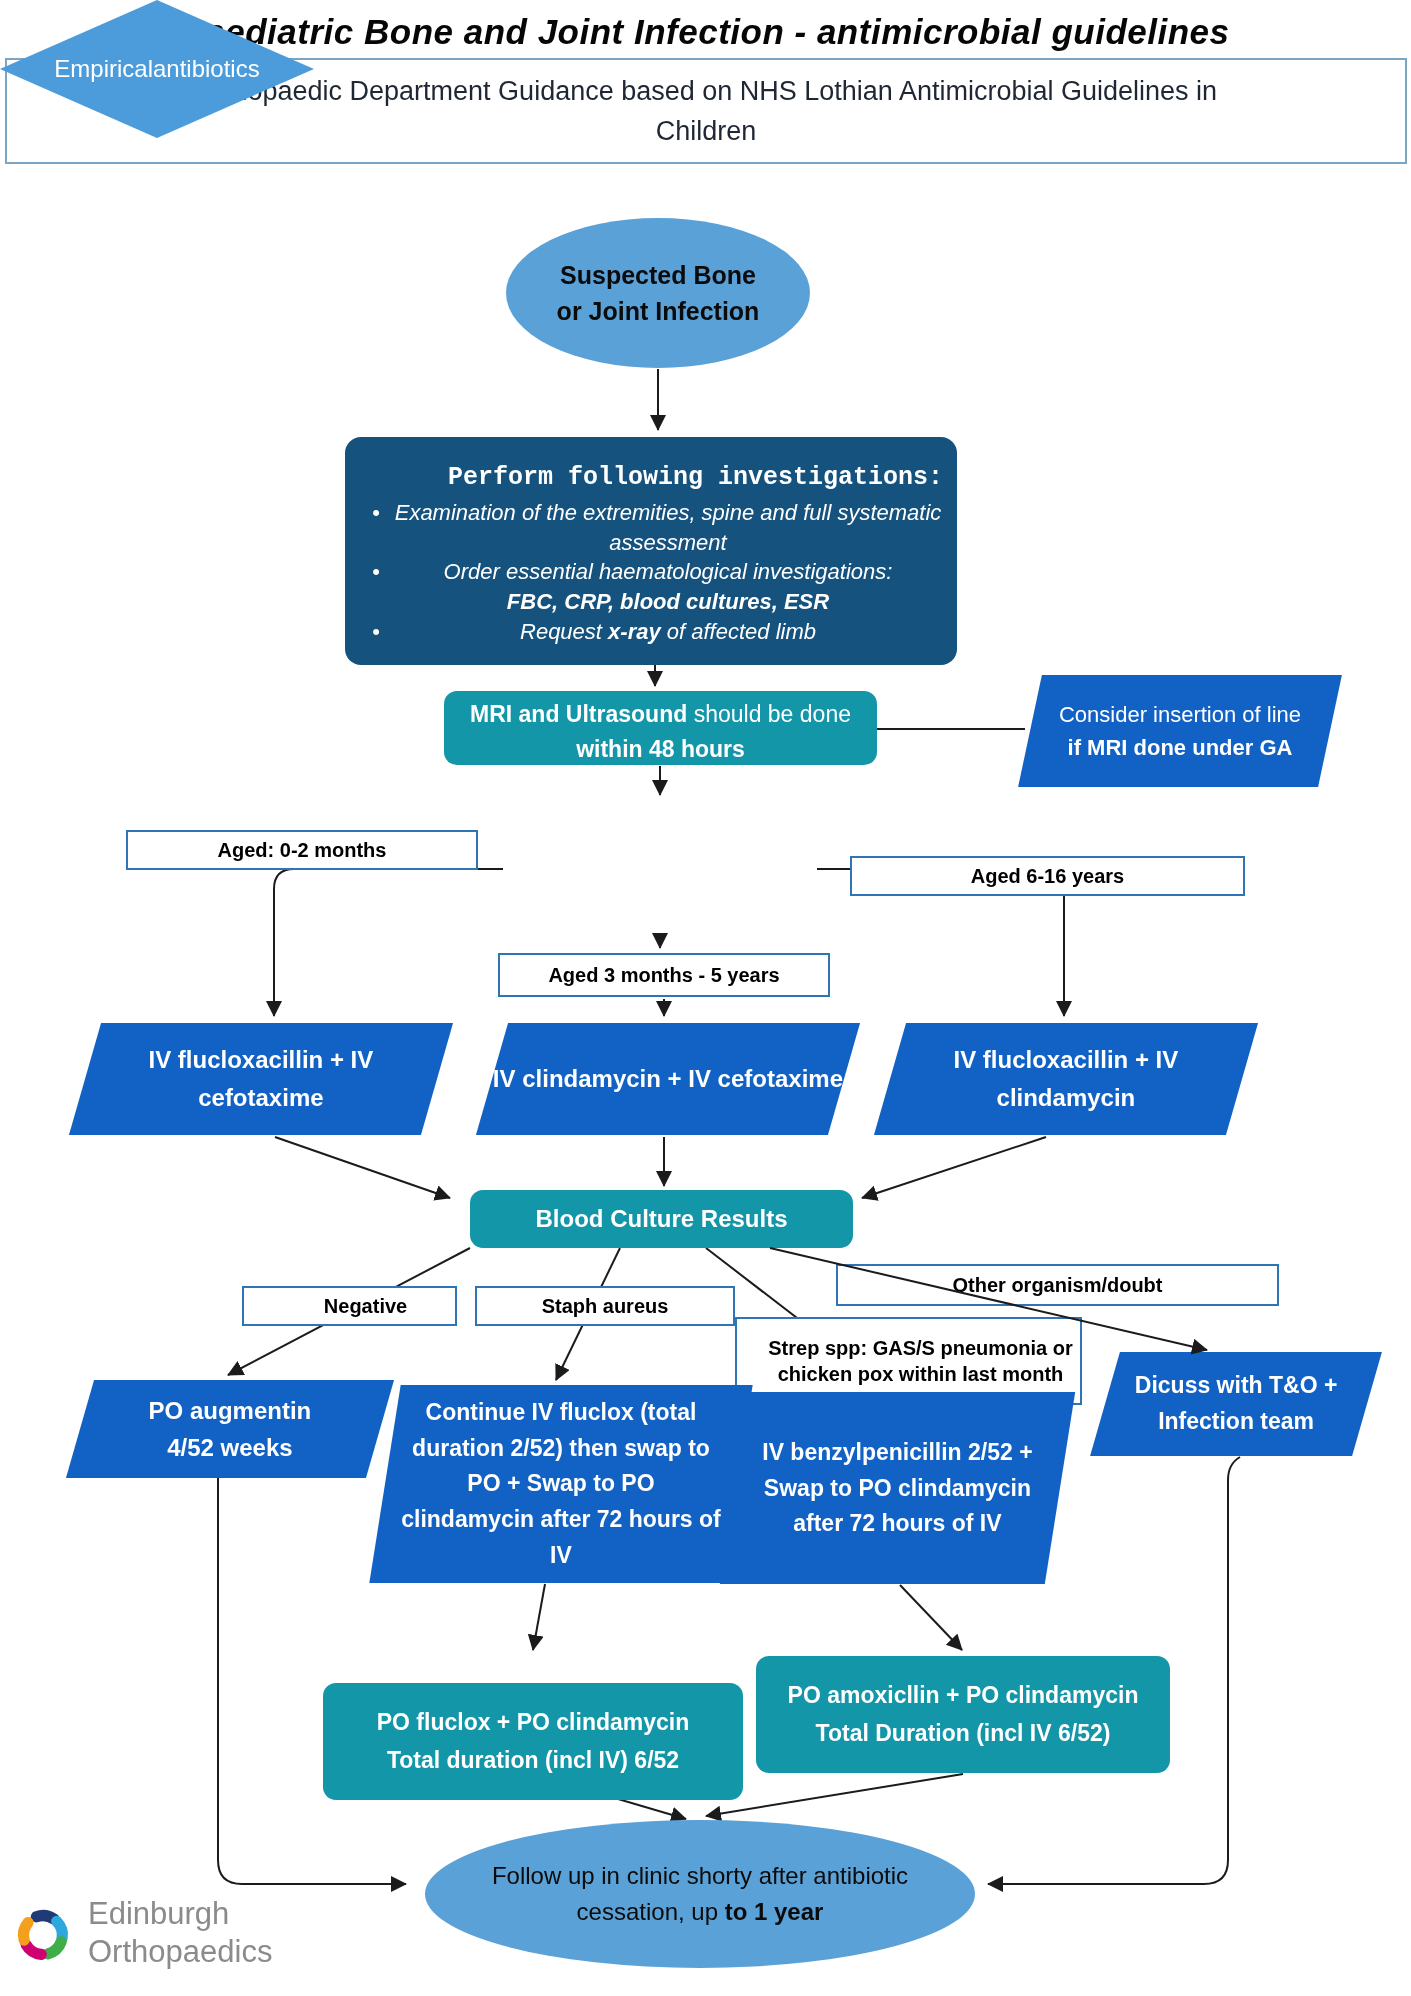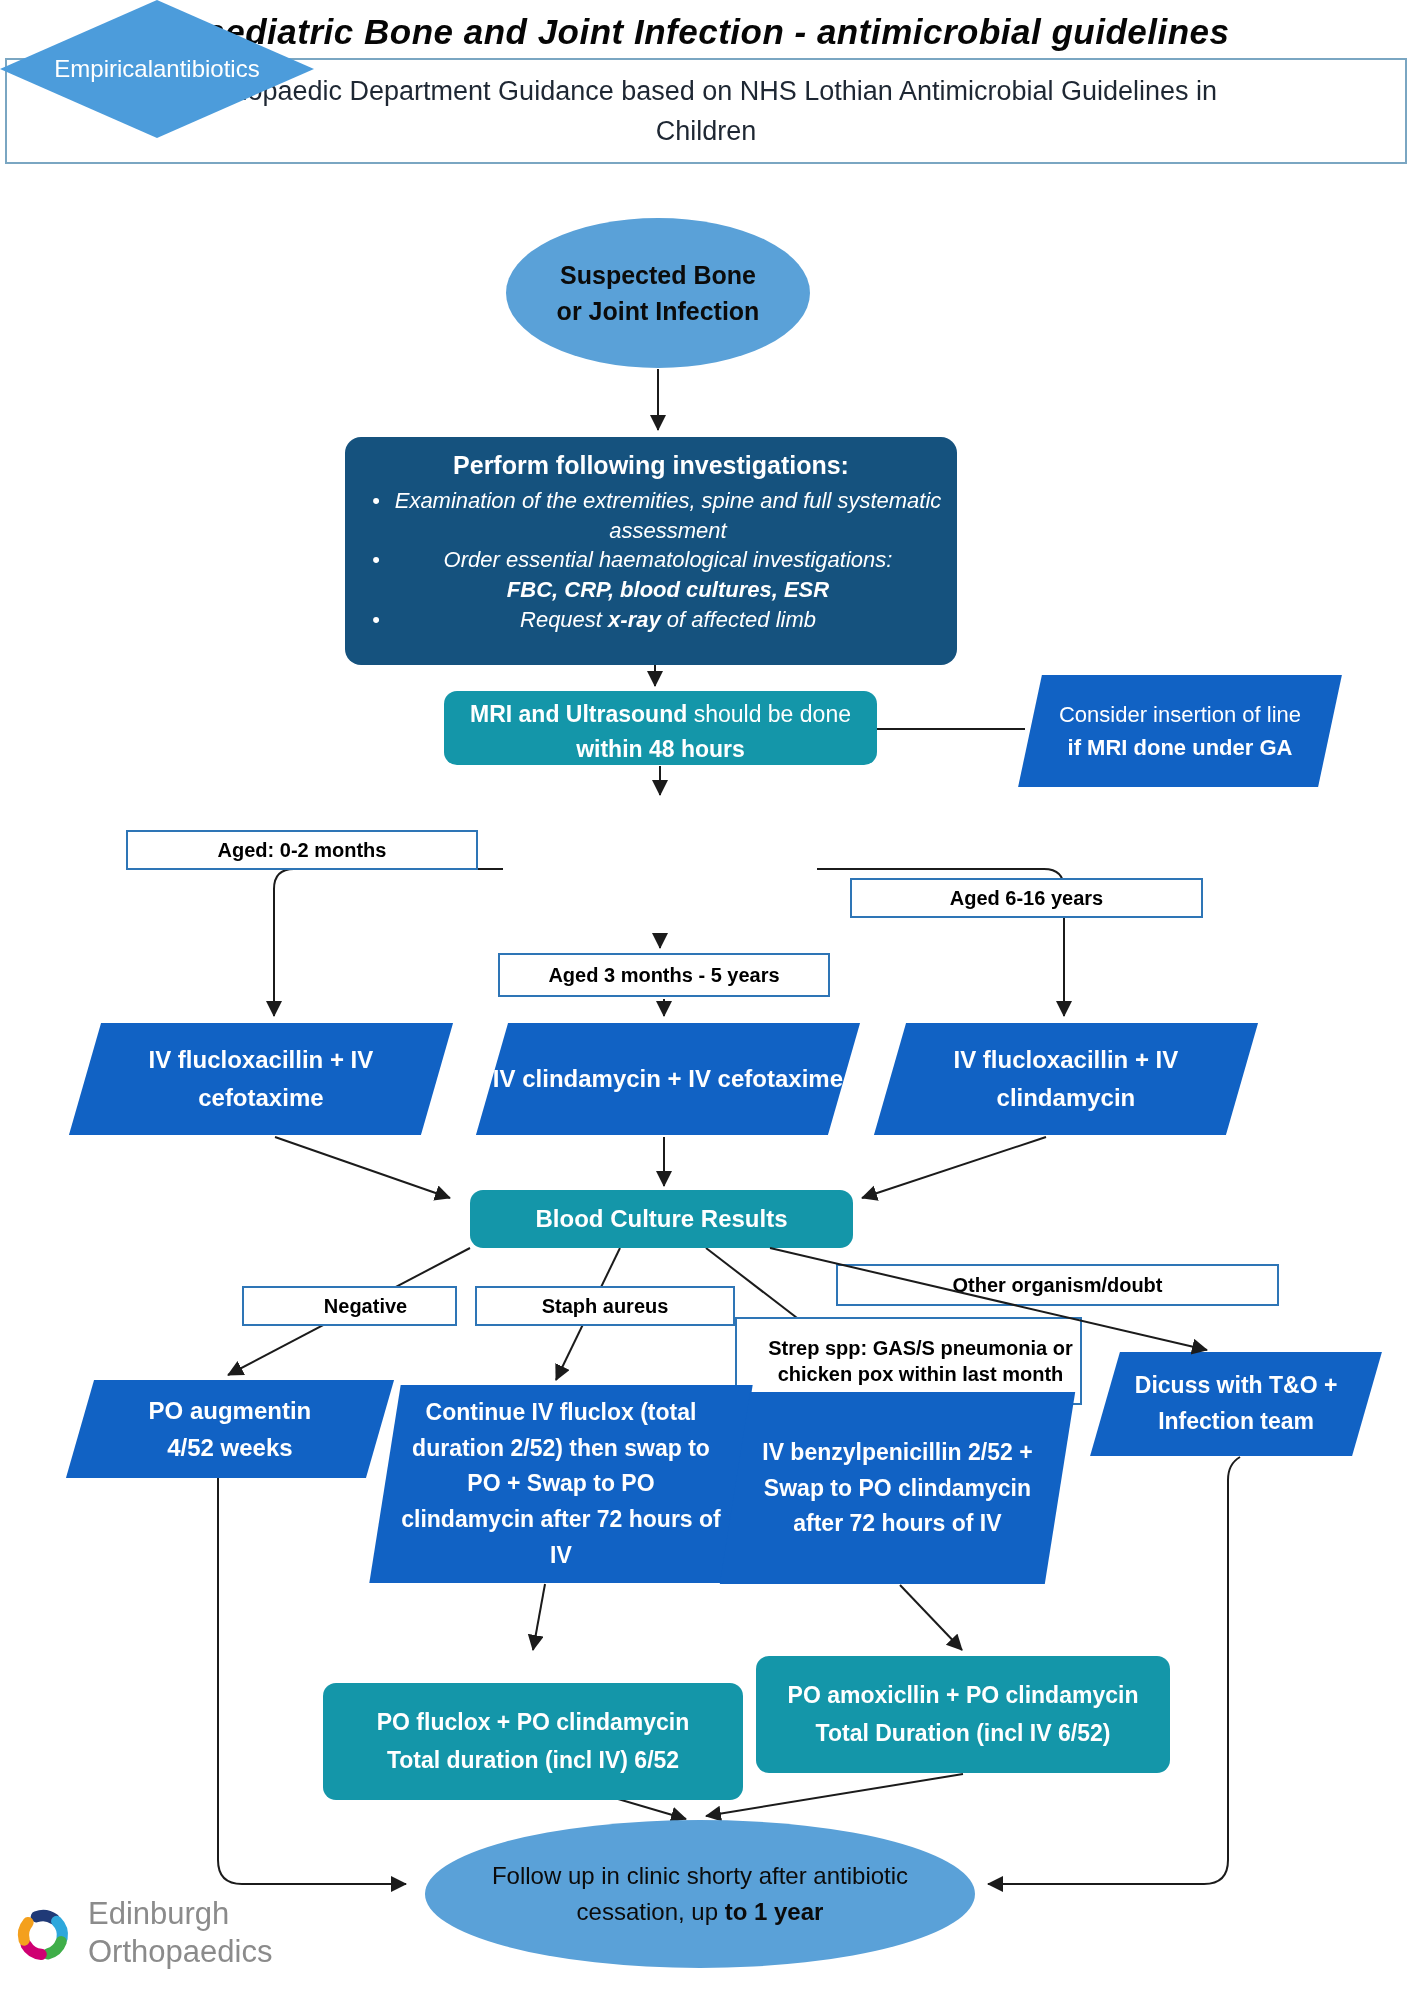--- a/index.html
+++ b/index.html
@@ -12,21 +12,21 @@
   .subtitle-box .txt{font-size:27px;color:#1e2733;line-height:1.5;max-width:1050px;}
   svg.lines{position:absolute;left:0;top:0;width:1411px;height:1996px;pointer-events:none;}
   .ellipse{position:absolute;border-radius:50%;background:#5aa1d8;display:flex;flex-direction:column;
            align-items:center;justify-content:center;text-align:center;color:#0b0b0b;}
   .ellipse .ln{display:block;}
   #start-ellipse{left:506px;top:218px;width:304px;height:150px;font-weight:bold;font-size:25px;line-height:1.45;}
   #followup-ellipse{left:425px;top:1820px;width:550px;height:148px;font-size:24px;line-height:1.5;}
   #followup-ellipse .wrap{max-width:430px;}
   .navy-box{position:absolute;left:345px;top:437px;width:612px;height:228px;background:#15527e;border-radius:16px;
             color:#fff;padding:10px 14px;box-sizing:border-box;}
-  .navy-box h2{margin:4px 0 6px 0;text-align:center;font-size:25px;font-weight:bold;}
+  .navy-box h2{margin:16px 0 6px 0;text-align:right;font-size:25px;font-weight:bold;font-family:Liberation Mono, monospace;}
   .bullet{display:flex;align-items:flex-start;font-size:22px;font-style:italic;line-height:1.35;}
   .bullet .dot{width:34px;text-align:center;flex:none;font-style:normal;}
   .bullet .btxt{flex:1;text-align:center;}
   .teal{position:absolute;background:#1496a9;border-radius:13px;color:#fff;display:flex;flex-direction:column;
         align-items:center;justify-content:center;text-align:center;font-weight:bold;}
   #mri-box{left:444px;top:691px;width:433px;height:74px;font-size:23px;line-height:1.5;display:block;padding:6px 24px;box-sizing:border-box;}
   #blood-box{left:470px;top:1190px;width:383px;height:58px;font-size:24px;}
   #teal-fluclox{left:323px;top:1656px;width:420px;height:117px;font-size:23px;line-height:1.65;margin-top:27px;}
   #teal-amox{left:756px;top:1656px;width:414px;height:117px;font-size:23px;line-height:1.65;}
   .para{position:absolute;background:#1162c4;color:#fff;display:flex;align-items:center;justify-content:center;
@@ -44,21 +44,21 @@
   #continue-fluclox{left:385px;top:1385px;width:352px;height:198px;font-size:23px;line-height:1.55;padding:0 14px;box-sizing:border-box;}
   #benzyl{left:735px;top:1392px;width:325px;height:192px;font-size:23px;line-height:1.55;padding:0 12px;box-sizing:border-box;}
   #discuss{left:1105px;top:1352px;width:262px;height:104px;font-size:23px;line-height:1.55;}
   #diamond{left:503px;top:800px;width:314px;height:138px;background:#4c9cdb;
            clip-path:polygon(50% 0,100% 50%,50% 100%,0 50%);display:flex;flex-direction:row;
            align-items:center;justify-content:center;color:#fff;font-size:24px;line-height:1.35;text-align:center;}
   .lbl{position:absolute;background:#fff;border:2px solid #2e75b6;display:flex;flex-direction:column;
        align-items:center;justify-content:center;text-align:center;color:#000;font-weight:bold;
        font-size:20px;line-height:1.3;box-sizing:border-box;}
   #lbl-aged02{left:126px;top:830px;width:352px;height:40px;}
-  #lbl-aged616{left:850px;top:878px;width:353px;height:40px;}
+  #lbl-aged616{left:850px;top:856px;width:395px;height:40px;}
   #lbl-aged3m5y{left:498px;top:953px;width:332px;height:44px;}
   #lbl-negative{left:242px;top:1286px;width:215px;height:40px;padding-left:32px;}
   #lbl-staph{left:475px;top:1286px;width:260px;height:40px;}
   #lbl-other{left:836px;top:1264px;width:443px;height:42px;}
   #lbl-strep{left:735px;top:1317px;width:347px;height:88px;padding-left:24px;}
   #logo{position:absolute;left:8px;top:1884px;display:flex;align-items:center;}
   #logo .ltxt{margin-left:6px;font-size:31px;color:#8b8b8b;line-height:1.22;}
   .bold{font-weight:bold;}
 </style>
 </head>

